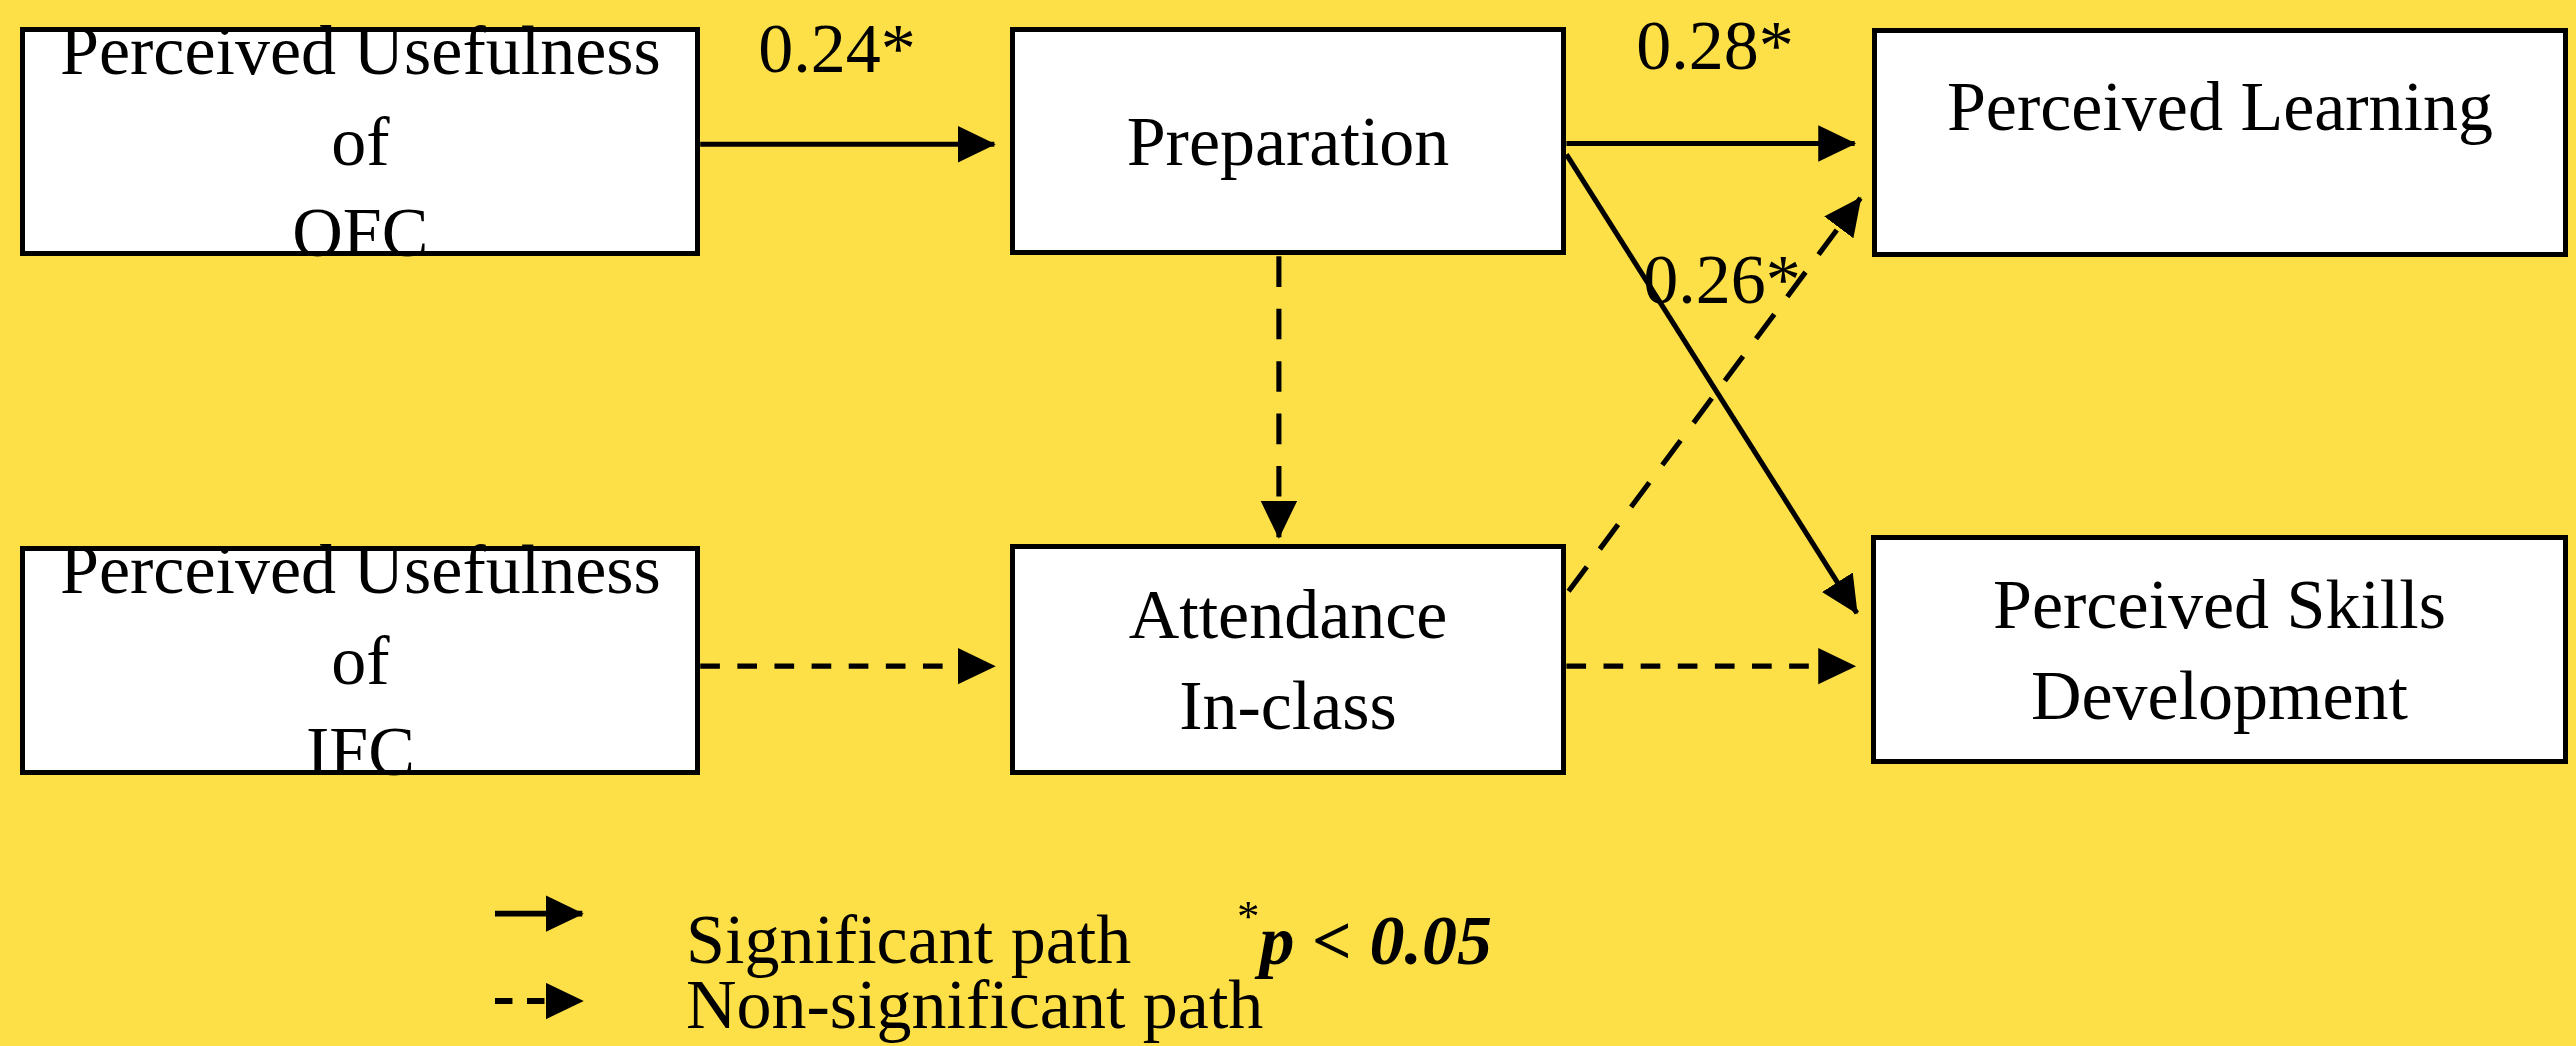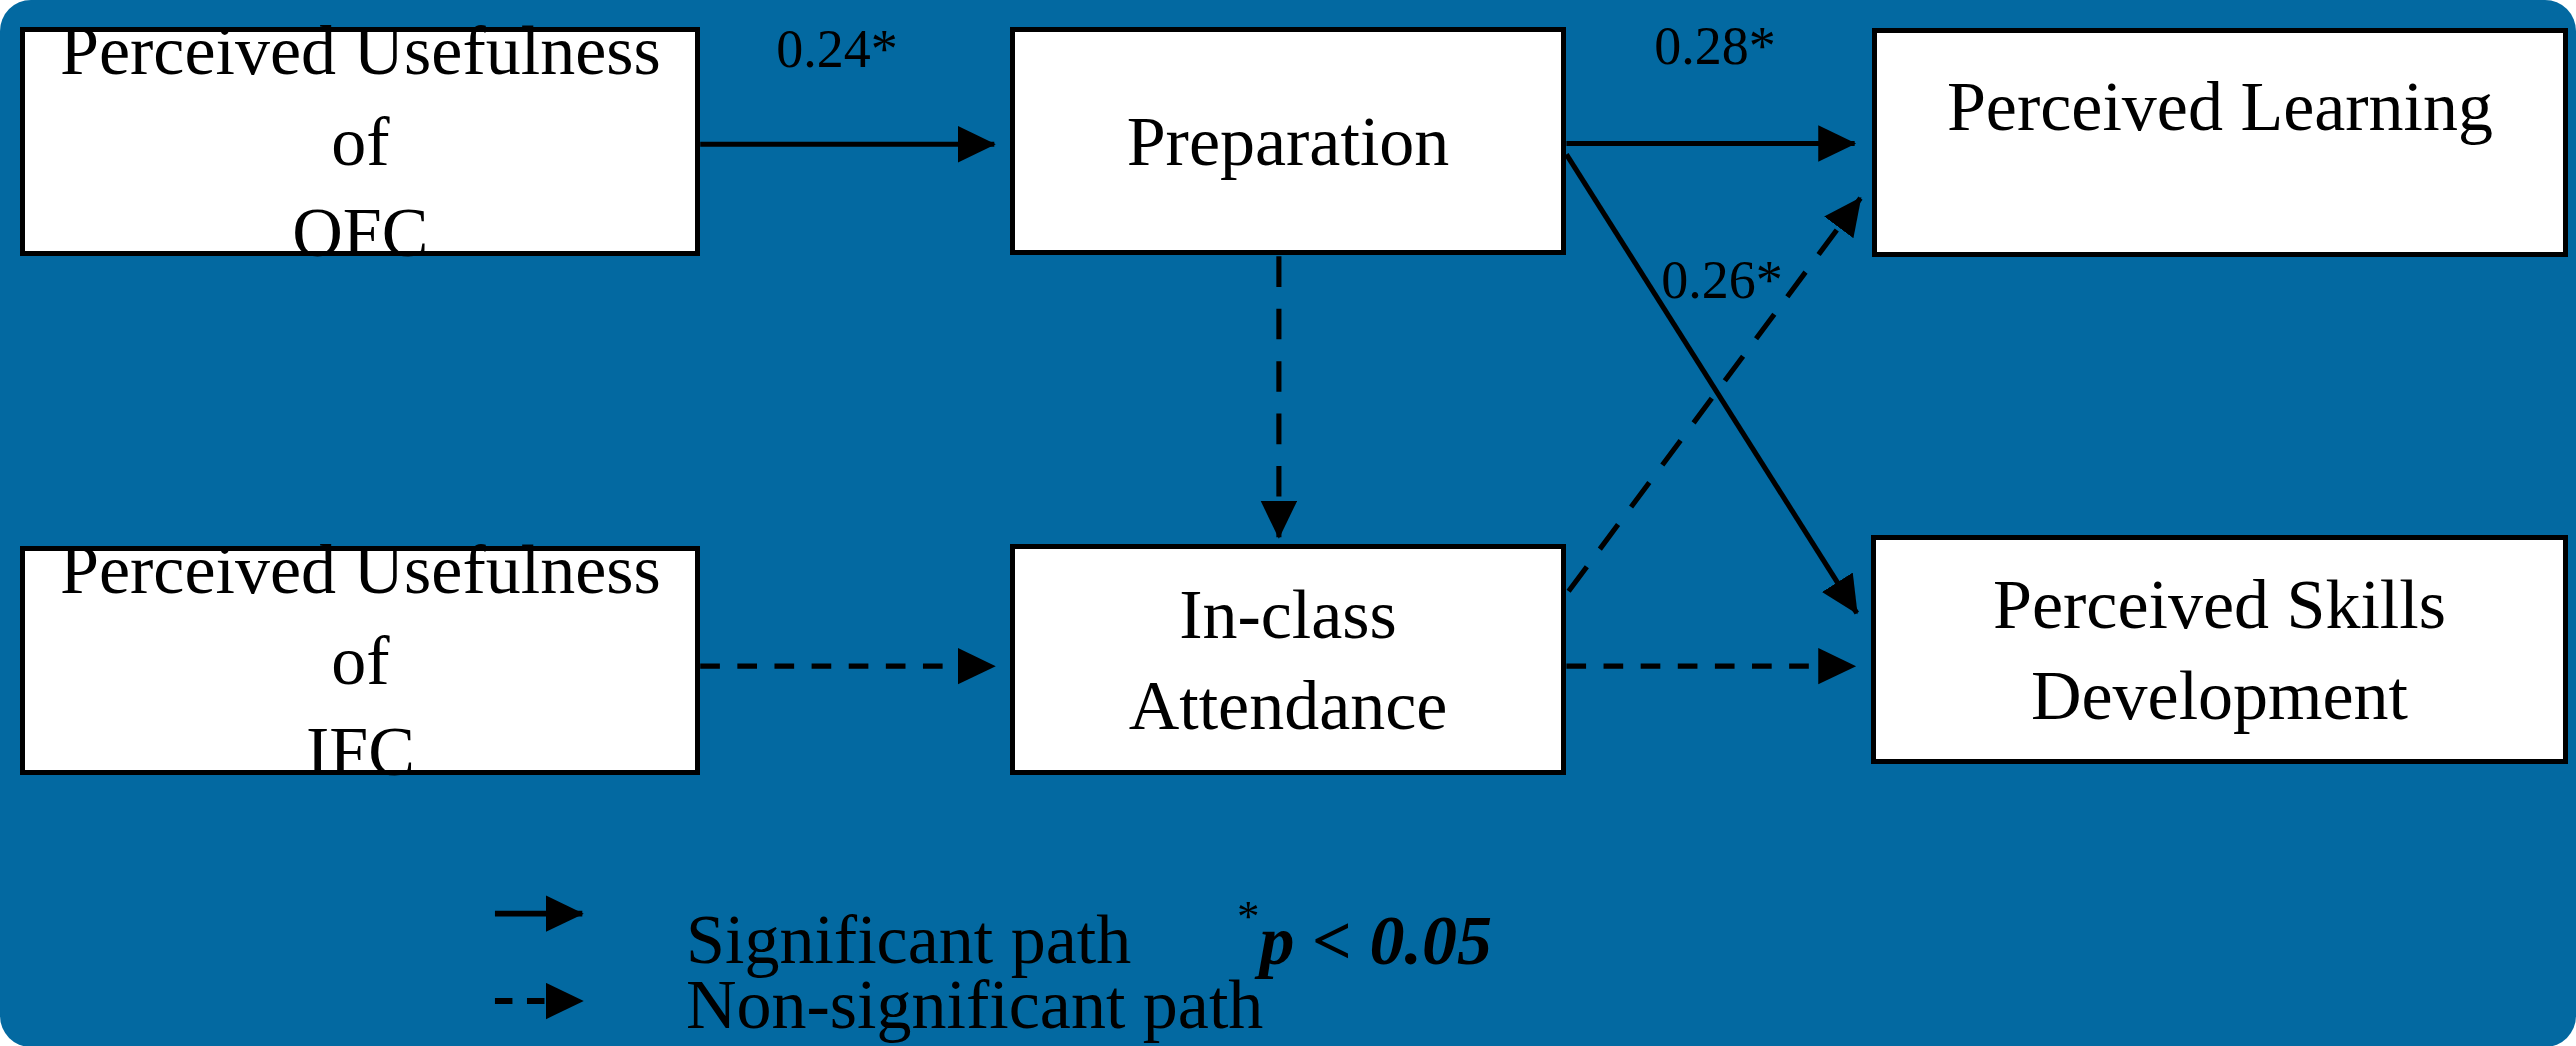--- a/index.html
+++ b/index.html
@@ -4,25 +4,24 @@
 <style>
   html, body {
     margin: 0;
     padding: 0;
     background: #ffffff;
   }
   .canvas {
     position: relative;
     width: 2576px;
     height: 1047px;
-    background: #0369a1;
+    background: #fde047;
     font-family: "Liberation Serif", "DejaVu Serif", serif;
     color: #000000;
     overflow: hidden;
-    border-radius: 31px;
   }
   .connector-layer {
     position: absolute;
     left: 0; top: 0;
     width: 2576px;
     height: 1047px;
   }
   .node {
     position: absolute;
     box-sizing: border-box;
@@ -43,21 +42,21 @@
   .node-ofc     { left: 20.4px;   top: 27px;  width: 680px; height: 229px; }
   .node-pre     { left: 1010px; top: 27px;  width: 556px; height: 228px; }
   .node-learn   { left: 1872px; top: 28px;  width: 696px; height: 229px; }
   .node-ifc     { left: 20.4px;   top: 546px; width: 680px; height: 229px; }
   .node-inclass { left: 1010px; top: 544px; width: 556px; height: 231px; }
   .node-skills  { left: 1871px; top: 535px; width: 697px; height: 229px; }
 
   .coef-label {
     position: absolute;
     transform: translate(-50%, -50%);
-    font-size: 54px;
+    font-size: 70px;
     line-height: 1;
     white-space: nowrap;
   }
   .coef-024 { left: 837px; top: 49px; }
   .coef-031 { left: 1715px; top: 46px; }
   .coef-026 { left: 1722px; top: 280px; }
 
   .legend-label {
     position: absolute;
     font-size: 70px;
@@ -114,22 +113,22 @@
   <div class="node node-learn top-aligned">
     <span>Perceived Learning</span>
   </div>
 
   <div class="node node-ifc">
     <span>Perceived Usefulness of</span>
     <span>IFC</span>
   </div>
 
   <div class="node node-inclass">
+    <span>Attendance</span>
     <span>In-class</span>
-    <span>Attendance</span>
   </div>
 
   <div class="node node-skills">
     <span>Perceived Skills</span>
     <span>Development</span>
   </div>
 
   <div class="coef-label coef-024">0.24*</div>
   <div class="coef-label coef-031">0.28*</div>
   <div class="coef-label coef-026">0.26*</div>

